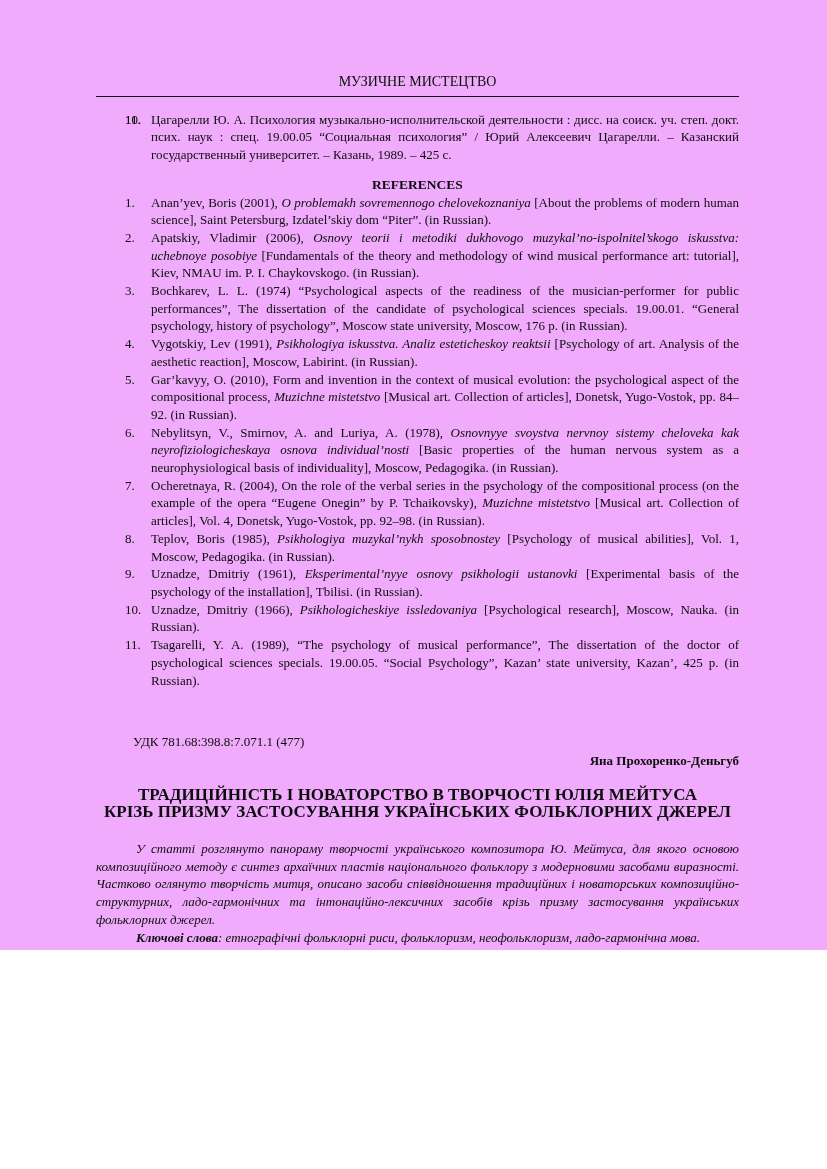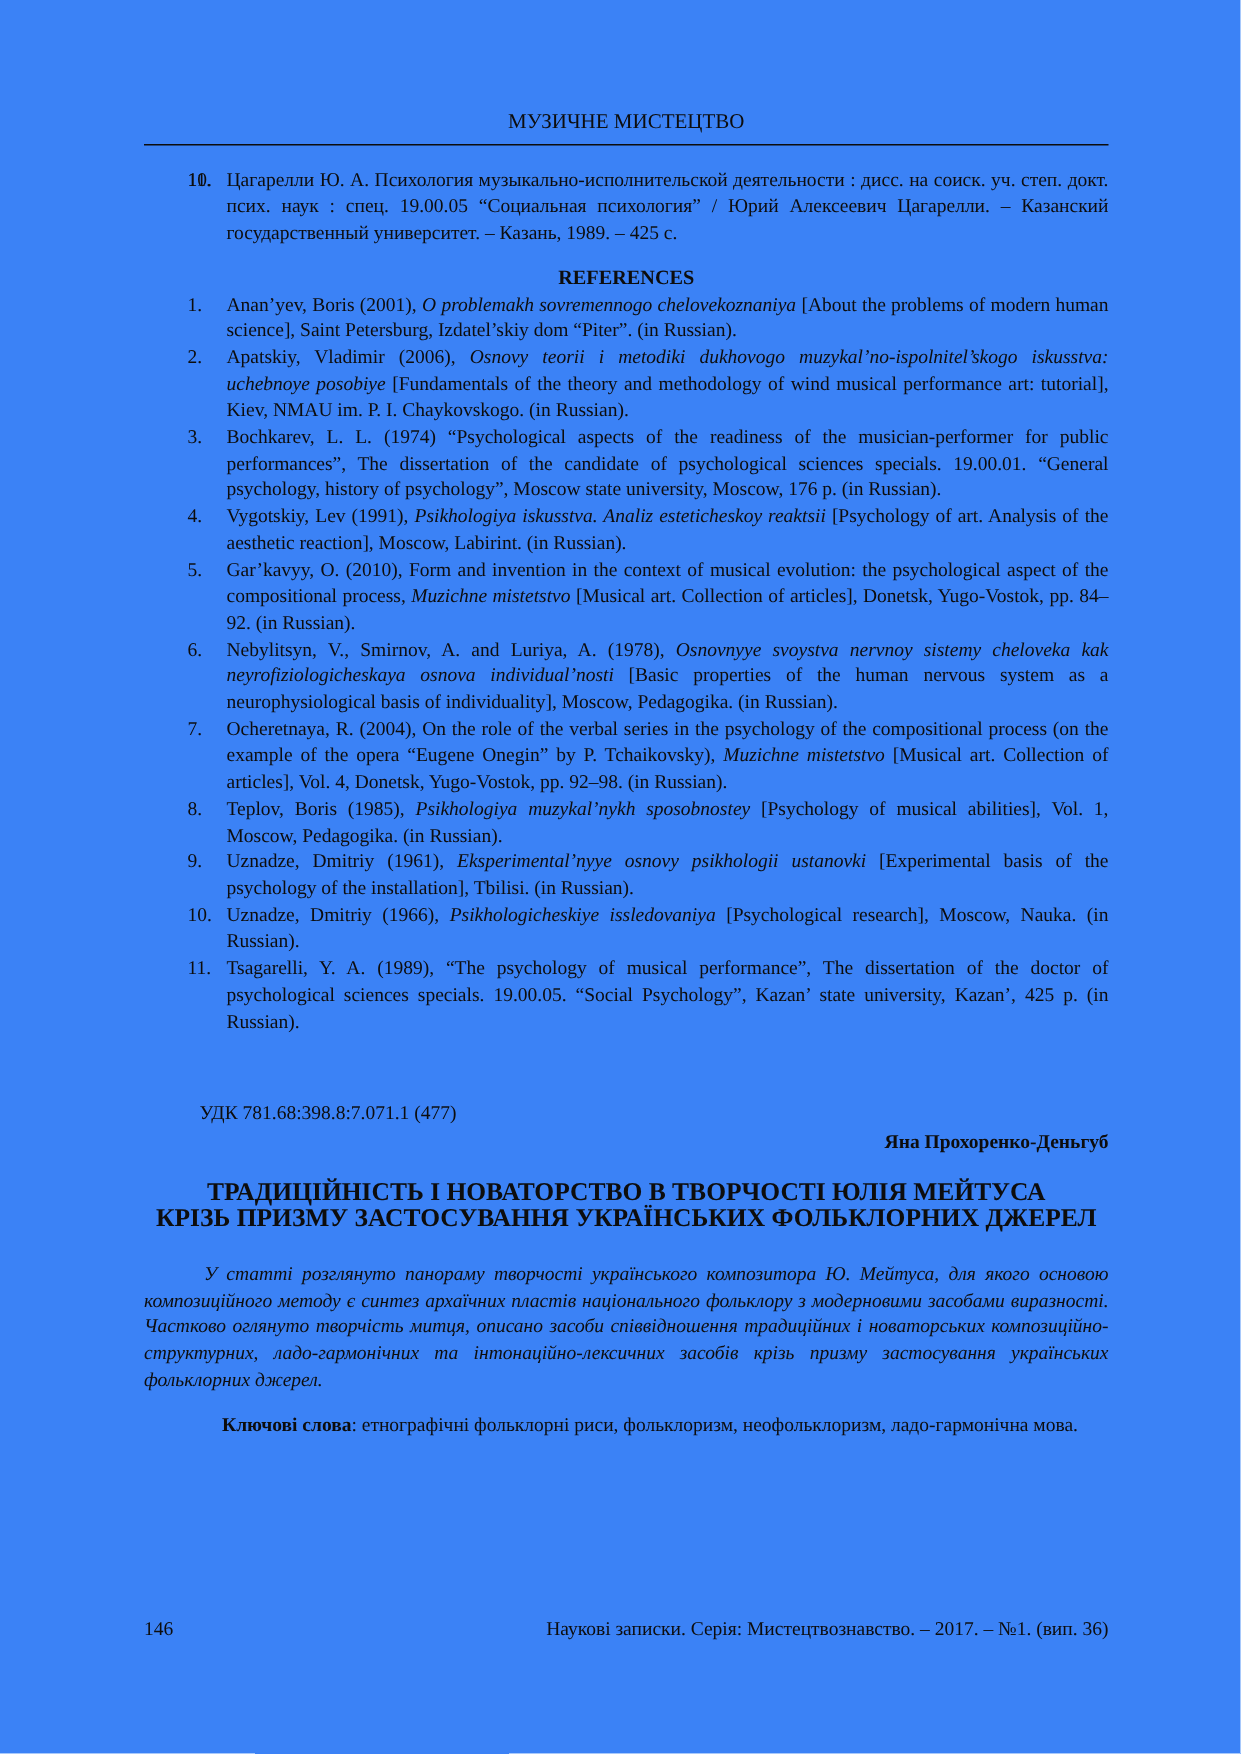--- a/index.html
+++ b/index.html
@@ -3,22 +3,22 @@
 <meta charset="utf-8">
 <style>
   html, body {
     margin: 0;
     padding: 0;
     background: #ffffff;
   }
   .page {
     position: relative;
     width: 827px;
-    height: 1169px;
-    background: #3b82f6;
+    height: 950px;
+    background: #f0abfc;
     color: #0d0d0d;
     font-family: "Liberation Serif", "DejaVu Serif", serif;
     font-size: 13px;
     line-height: 17.7px;
     overflow: hidden;
     box-sizing: border-box;
   }
   .content {
     position: absolute;
     left: 96px;
@@ -69,22 +69,23 @@
     font-size: 17px;
   }
   .article-title span { display: block; }
   .abstract {
     margin: 19px 0 0 0;
     text-align: justify;
     font-style: italic;
     text-indent: 40px;
   }
   .keywords {
-    margin: 12px;
+    margin: 0;
     text-align: justify;
+    font-style: italic;
     text-indent: 40px;
   }
   .keywords .kw-label { font-weight: bold; }
   .page-footer {
     position: absolute;
     left: 96px;
     top: 1077px;
     width: 643px;
     display: flex;
     justify-content: space-between;

